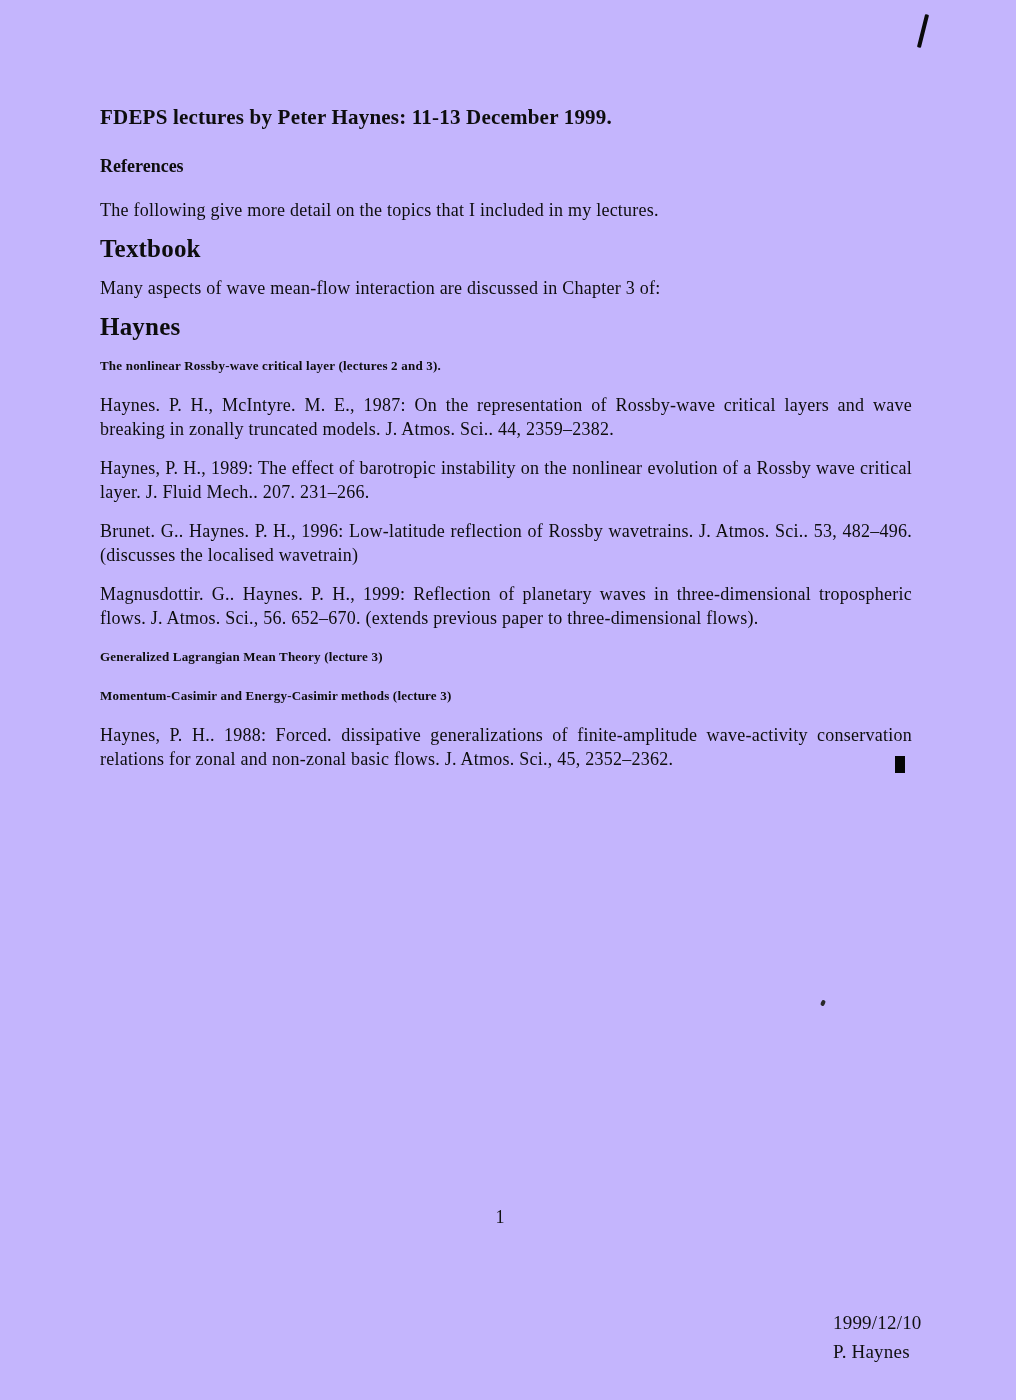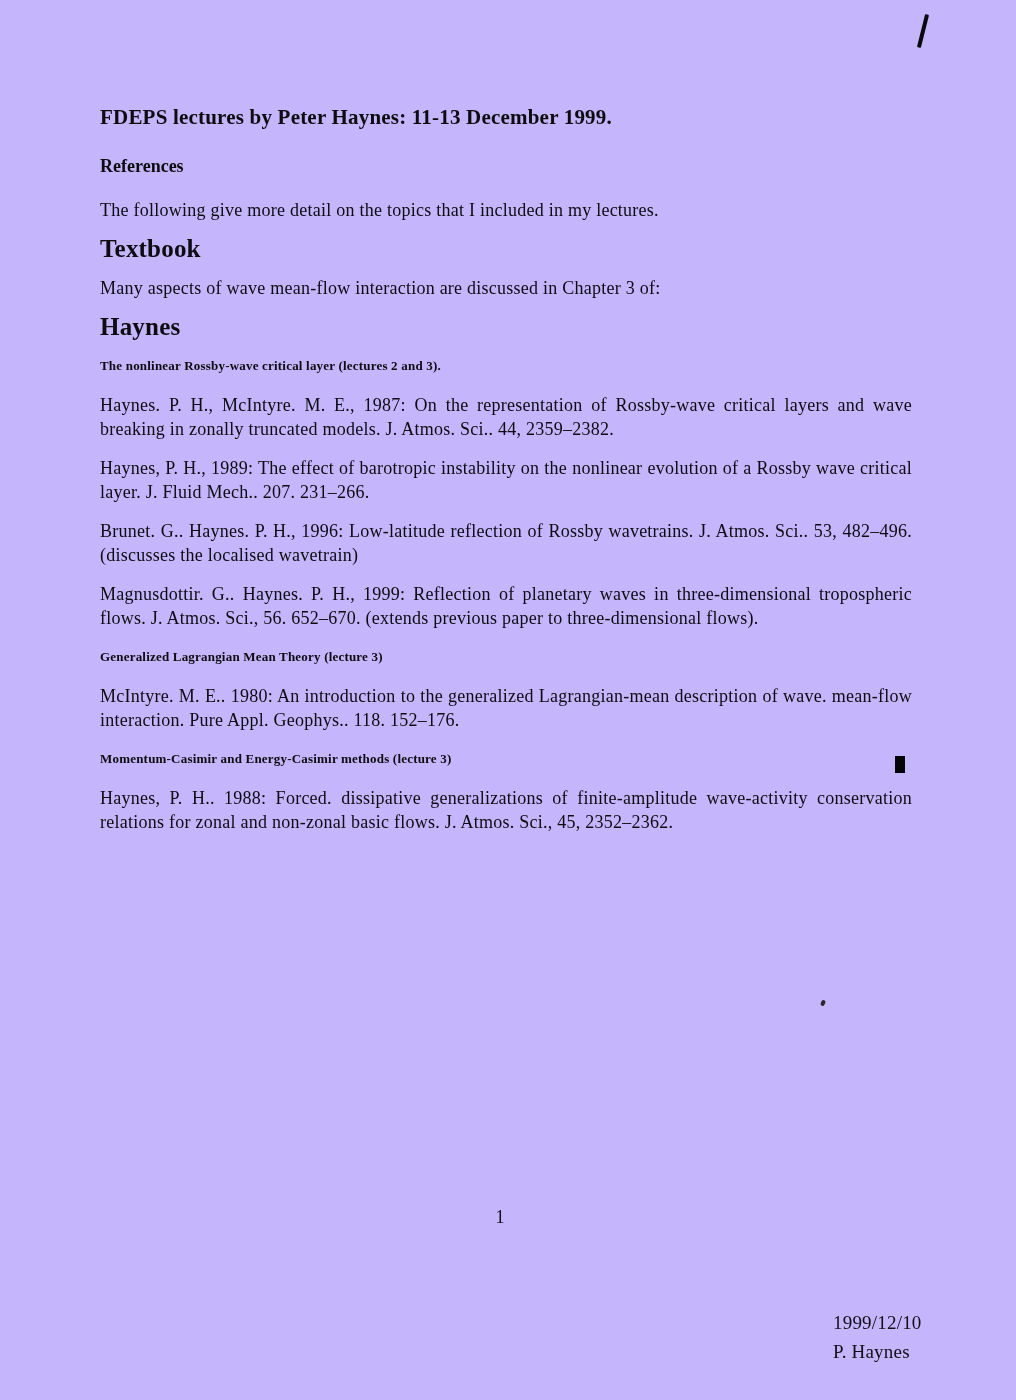--- a/index.html
+++ b/index.html
@@ -131,21 +131,20 @@
     <p class="body-par">Haynes. P. H., McIntyre. M. E., 1987: On the representation of Rossby-wave critical layers and wave breaking in zonally truncated models. J. Atmos. Sci.. 44, 2359–2382.</p>
 
     <p class="body-par">Haynes, P. H., 1989: The effect of barotropic instability on the nonlinear evolution of a Rossby wave critical layer. J. Fluid Mech.. 207. 231–266.</p>
 
     <p class="body-par">Brunet. G.. Haynes. P. H., 1996: Low-latitude reflection of Rossby wavetrains. J. Atmos. Sci.. 53, 482–496. (discusses the localised wavetrain)</p>
 
     <p class="body-par">Magnusdottir. G.. Haynes. P. H., 1999: Reflection of planetary waves in three-dimensional tropospheric flows. J. Atmos. Sci., 56. 652–670. (extends previous paper to three-dimensional flows).</p>
 
     <h4 class="paper-heading">Generalized Lagrangian Mean Theory (lecture 3)</h4>
 
-    <p class="body-par">McIntyre. M. E.. 1980: An introduction to the generalized Lagrangian-mean description of wave. mean-flow interaction. Pure Appl. Geophys.. 118. 152–176.</p>
 
 
     <h4 class="paper-heading">Momentum-Casimir and Energy-Casimir methods (lecture 3)</h4>
 
 
     <p class="body-par">Haynes, P. H.. 1988: Forced. dissipative generalizations of finite-amplitude wave-activity conservation relations for zonal and non-zonal basic flows. J. Atmos. Sci., 45, 2352–2362.</p>
 
   </main>
 
   <div class="ink-block"></div>

